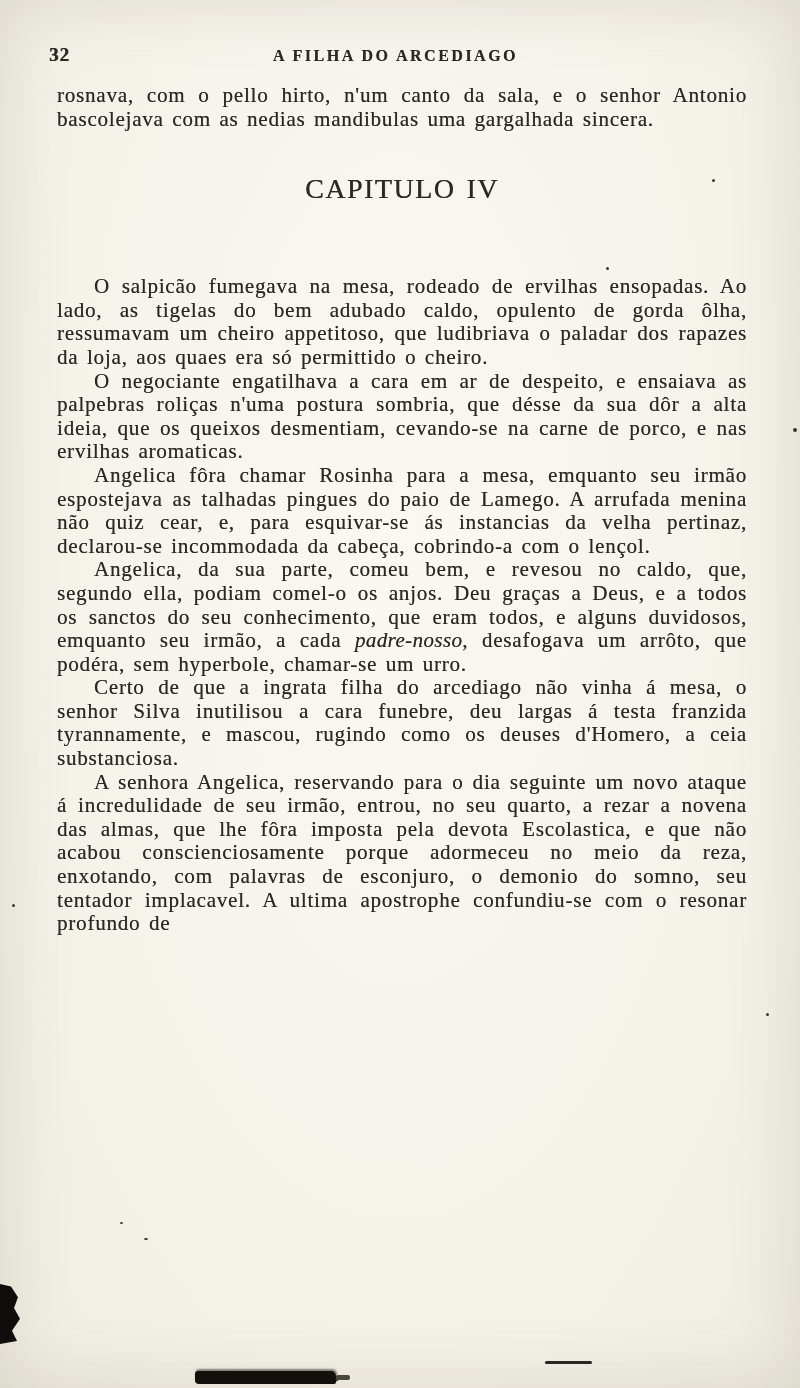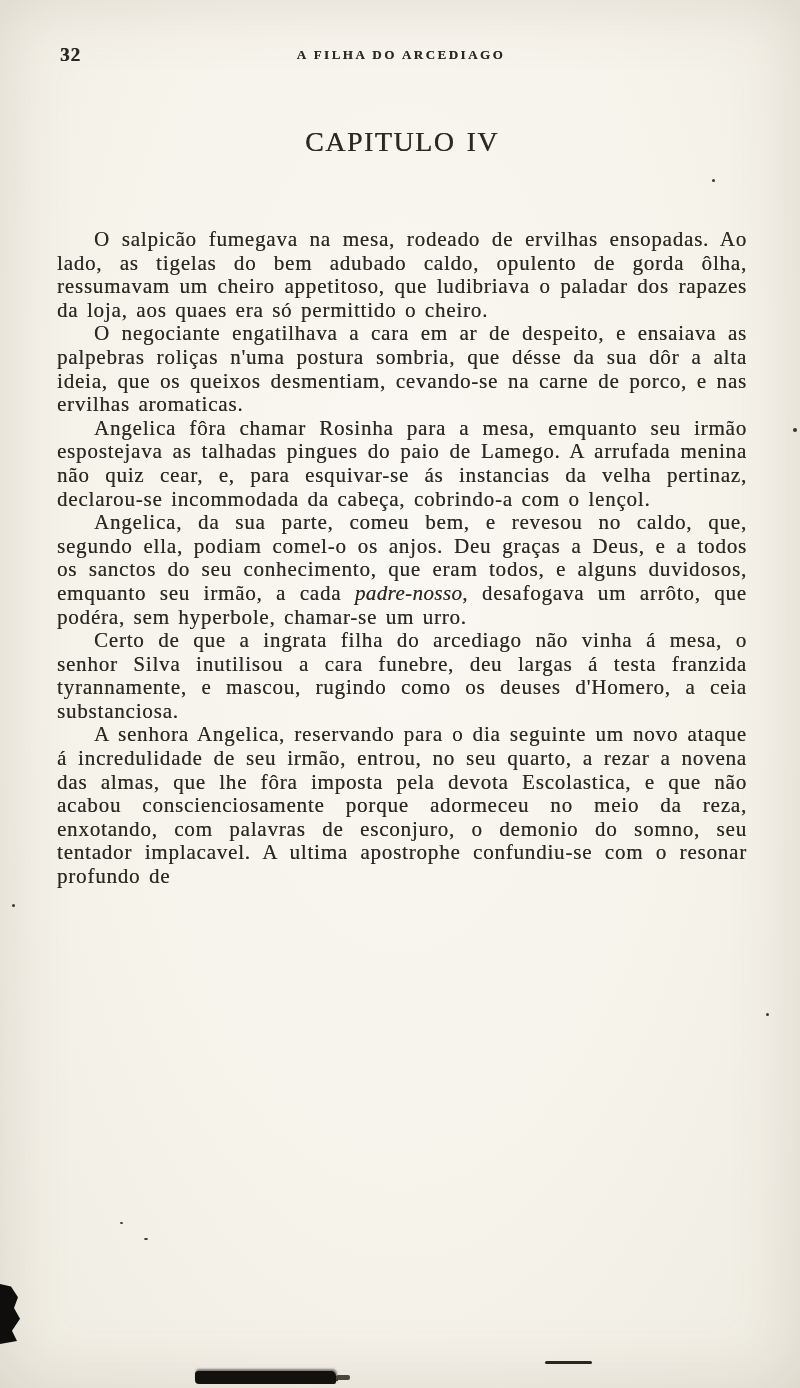--- a/index.html
+++ b/index.html
@@ -7,29 +7,29 @@
     position: relative;
     width: 800px;
     height: 1388px;
     margin: 0 auto;
     background: radial-gradient(ellipse at 50% 38%, #faf8f2 0%, #f6f3eb 55%, #efece2 100%);
     box-shadow: inset 0 0 70px rgba(115, 105, 85, 0.18);
     font-family: "Liberation Serif", "DejaVu Serif", serif;
     color: #2b2822;
     overflow: hidden;
   }
-  .header { position: absolute; top: 44px; left: 57px; right: 55px; height: 26px; }
+  .header { position: absolute; top: 44px; left: 46px; right: 55px; height: 26px; }
   .page-number {
     position: absolute; left: 3px; top: 0;
     font-size: 19px; font-weight: bold; letter-spacing: 1px;
     text-shadow: 0.4px 0.4px 0.6px rgba(30,27,22,0.8);
   }
   .running-title {
     text-align: center;
-    font-size: 13px;
+    font-size: 16px;
     font-weight: bold;
     letter-spacing: 2.5px;
     padding-top: 3px;
     text-shadow: 0.2px 0.2px 0.4px rgba(30,27,22,0.6);
   }
   .textblock {
     position: absolute;
     left: 57px;
     width: 690px;
     top: 84px;
@@ -95,20 +95,21 @@
 <body>
 
 <div class="page">
 
   <div class="header">
     <span class="page-number">32</span>
     <div class="running-title">A FILHA DO ARCEDIAGO</div>
   </div>
 
   <div class="textblock">
+    <p class="cont">rosnava, com o pello hirto, n'um canto da sala, e o senhor Antonio bascolejava com as nedias mandibulas uma gargalhada sincera.</p>
 
     <h2 class="chapter">CAPITULO IV</h2>
 
     <p class="para">O salpicão fumegava na mesa, rodeado de ervilhas ensopadas. Ao lado, as tigelas do bem adubado caldo, opulento de gorda ôlha, ressumavam um cheiro appetitoso, que ludibriava o paladar dos rapazes da loja, aos quaes era só permittido o cheiro.</p>
     <p class="para">O negociante engatilhava a cara em ar de despeito, e ensaiava as palpebras roliças n'uma postura sombria, que désse da sua dôr a alta ideia, que os queixos desmentiam, cevando-se na carne de porco, e nas ervilhas aromaticas.</p>
     <p class="para">Angelica fôra chamar Rosinha para a mesa, emquanto seu irmão espostejava as talhadas pingues do paio de Lamego. A arrufada menina não quiz cear, e, para esquivar-se ás instancias da velha pertinaz, declarou-se incommodada da cabeça, cobrindo-a com o lençol.</p>
     <p class="para"><span>Angelica, da sua parte, comeu bem, e revesou no caldo, que, segundo ella, podiam comel-o os anjos. Deu graças a Deus, e a todos os sanctos do seu conhecimento, que eram todos, e alguns duvidosos, emquanto seu irmão, a cada </span><em>padre-nosso</em><span>, desafogava um arrôto, que podéra, sem hyperbole, chamar-se um urro.</span></p>
 
     <p class="para">Certo de que a ingrata filha do arcediago não vinha á mesa, o senhor Silva inutilisou a cara funebre, deu largas á testa franzida tyrannamente, e mascou, rugindo como os deuses d'Homero, a ceia substanciosa.</p>
 

